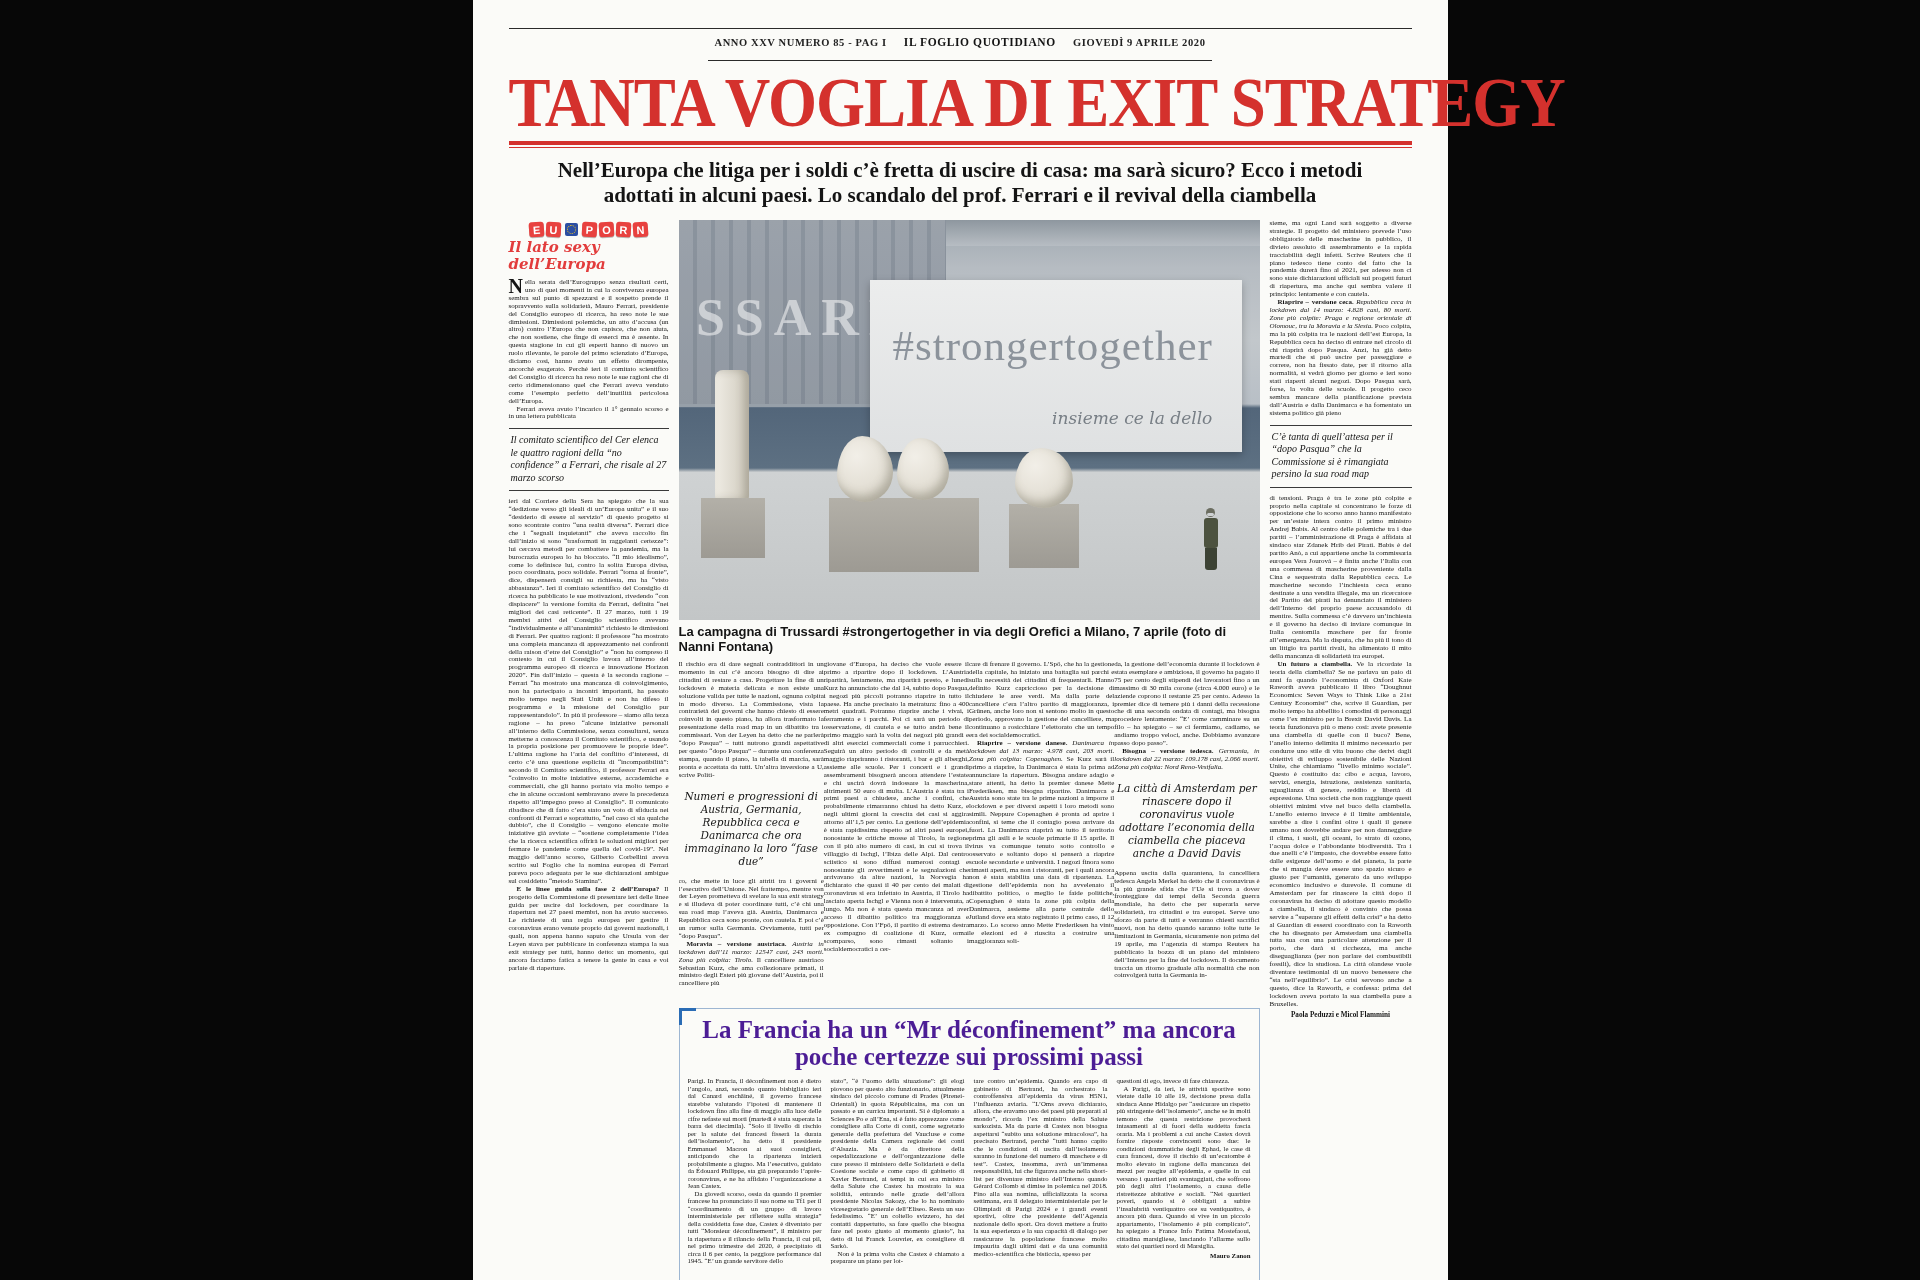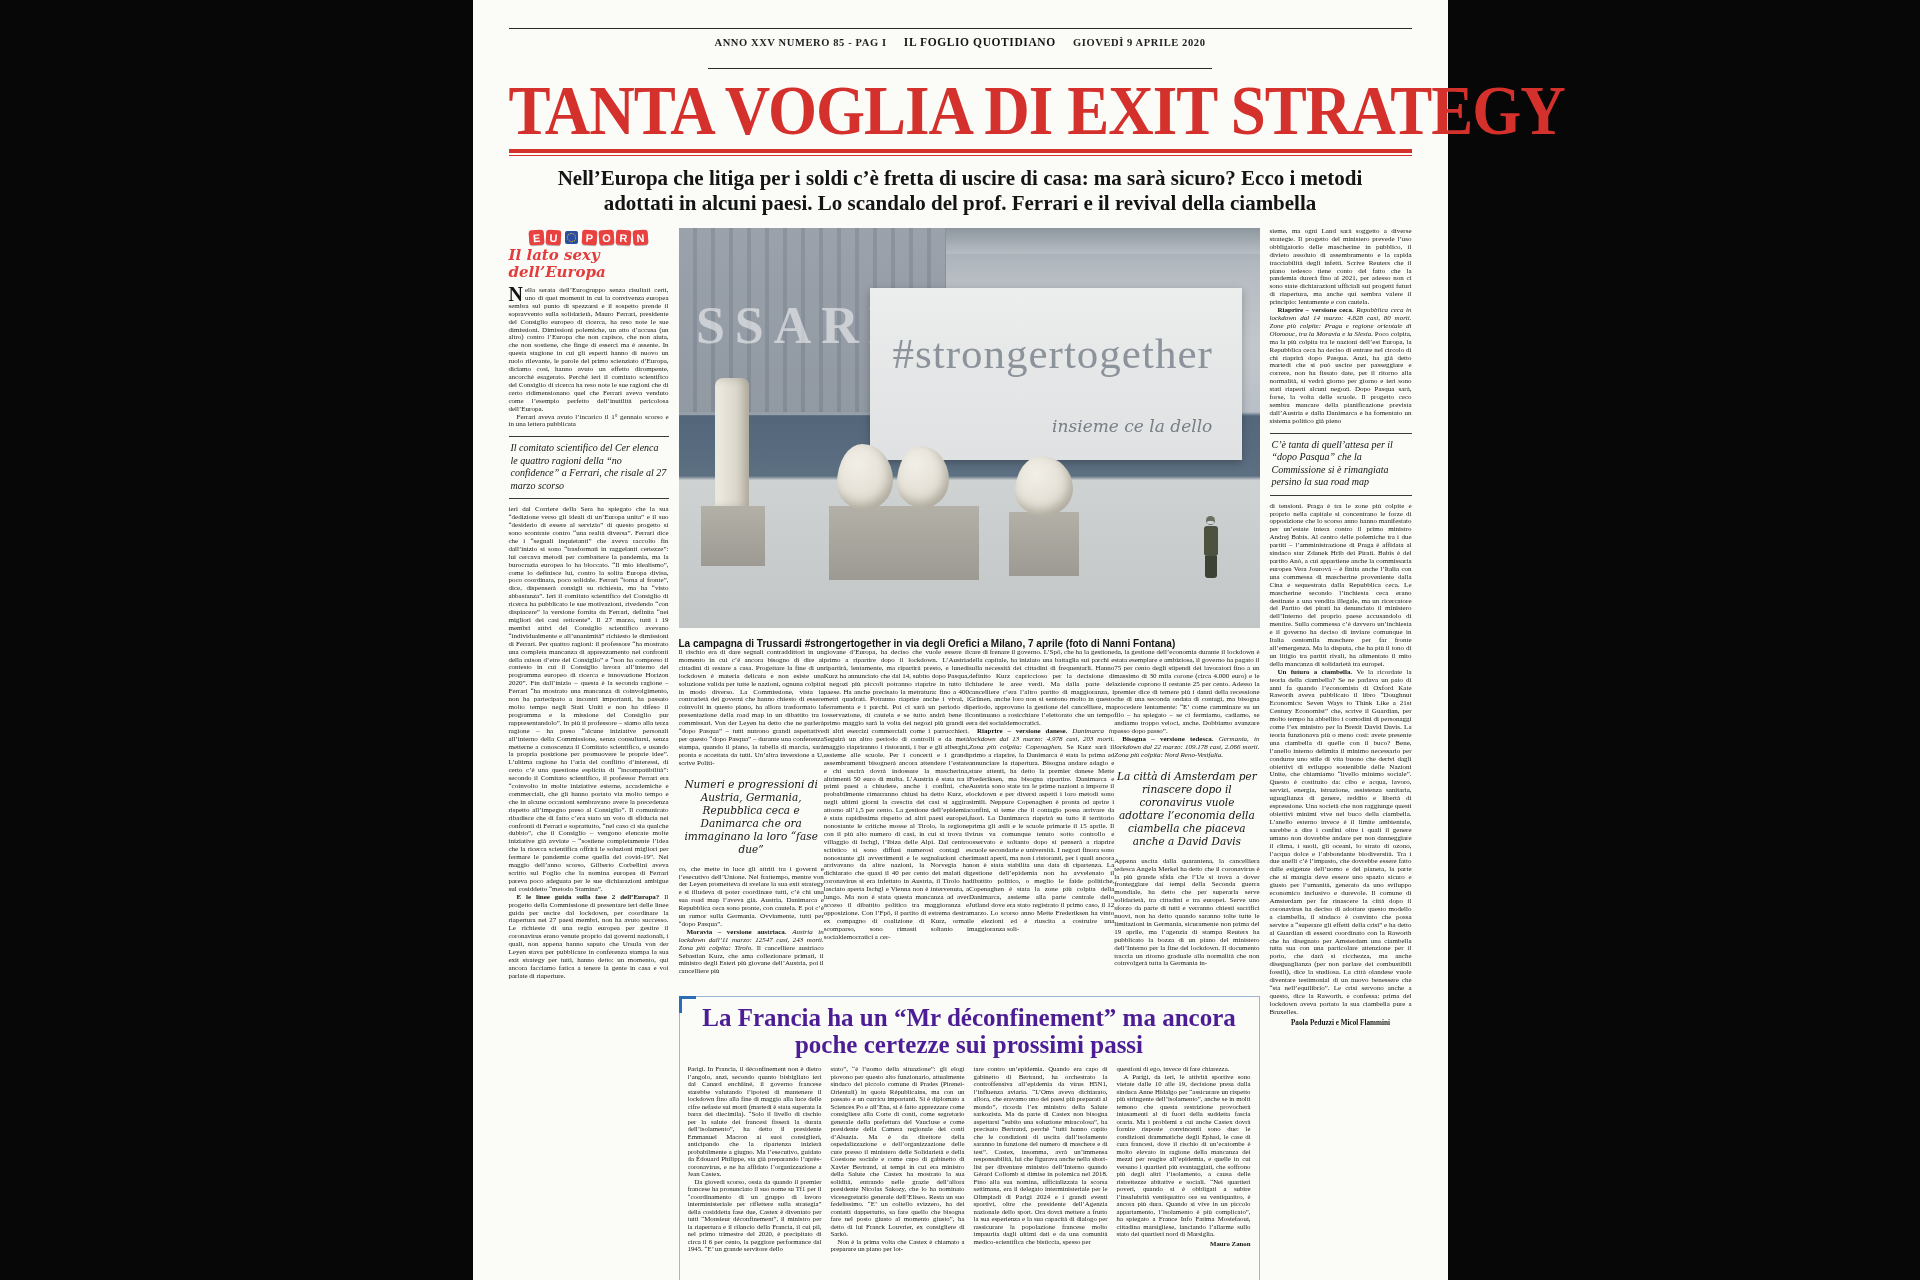--- a/index.html
+++ b/index.html
@@ -1,21 +1,21 @@
 <!DOCTYPE html>
 <html><head>
 <meta charset="utf-8">
 <style>
   html,body{margin:0;padding:0;}
   body{width:1920px;height:1280px;background:#070707;overflow:hidden;font-family:"Liberation Serif",serif;}
   .page{position:relative;width:975px;height:1280px;margin:0 auto;background:#fbfbf8;box-sizing:border-box;padding:4px 36px 0 36px;color:#141414;}
   
   .mast-rule{border-top:1px solid #2a2a2a;margin-top:24px;}
   .masthead{text-align:center;margin-top:3px;}
-  .masthead .inner{display:inline-block;border-bottom:1px solid #2a2a2a;padding:1px 6px 20px 6px;font-size:10.5px;letter-spacing:.6px;}
+  .masthead .inner{display:inline-block;border-bottom:1px solid #2a2a2a;padding:1px 6px 12px 6px;font-size:10.5px;letter-spacing:.6px;}
   .masthead .ed{font-weight:bold;color:#222;}
   .masthead .ttl{font-weight:bold;margin:0 14px;font-size:11.5px;}
   .masthead .dt{font-weight:bold;color:#222;}
   
   .headline{margin-top:6px;text-align:center;color:#d4312d;font-weight:bold;font-size:63px;line-height:64px;letter-spacing:-1px;transform:scaleY(1.12);transform-origin:top center;white-space:nowrap;}
   .hl-rules{margin-top:10px;}
   .hl-thick{border-top:4px solid #d4312d;}
   .hl-thin{border-top:1px solid #d4312d;margin-top:2px;}
   .subhead{margin:10px auto 0 auto;width:92%;text-align:center;font-weight:bold;font-size:21px;line-height:25px;}
   
@@ -49,23 +49,23 @@
   .script{position:absolute;right:8%;bottom:14%;font-family:"DejaVu Serif",serif;font-style:italic;font-size:17px;color:#777e85;}
   .pavement{position:absolute;left:0;bottom:0;width:100%;height:37%;background:linear-gradient(180deg,#cfd2d3,#c3c6c7);}
   .plinth{position:absolute;background:linear-gradient(180deg,#b3b0a8,#9d9a93);}
   .sculpt{position:absolute;background:radial-gradient(circle at 35% 30%,#f2efe8,#d8d3c6);border-radius:45% 55% 50% 50%/60% 55% 45% 40%;box-shadow:inset -4px -6px 10px rgba(90,85,70,.35);}
   .pillar{position:absolute;background:linear-gradient(90deg,#efece4,#cfcabd);border-radius:8px 8px 4px 4px;box-shadow:inset -5px 0 8px rgba(90,85,70,.3);}
   .soldier{position:absolute;right:7%;bottom:12%;width:16px;height:64px;}
   .soldier .head{width:9px;height:9px;background:#6b6d60;border-radius:50%;margin:0 auto;}
   .soldier .mask{width:7px;height:3px;background:#cfd2d4;border-radius:2px;margin:-4px auto 0 auto;}
   .soldier .torso{width:14px;height:30px;background:#4c523f;margin:2px auto 0 auto;border-radius:3px;}
   .soldier .legs{width:12px;height:22px;background:#3c4234;margin:0 auto;border-radius:0 0 3px 3px;}
-  .caption{font-family:"Liberation Sans",sans-serif;font-weight:bold;font-size:10px;margin-top:10px;}
-  
-  .ccols{display:flex;gap:0;height:338px;overflow:hidden;}
+  .caption{font-family:"Liberation Sans",sans-serif;font-weight:bold;font-size:13px;margin-top:4px;}
+  
+  .ccols{display:flex;gap:0;margin-top:7px;height:338px;overflow:hidden;}
   .ccol{flex:1;min-width:0;}
   
   .fbox{margin-top:9px;border:1px solid #9db6d2;padding:5px 8px 6px 8px;position:relative;}
   .fbox::before{content:"";position:absolute;left:-1px;top:-1px;width:14px;height:14px;border-left:3px solid #2a6cb5;border-top:3px solid #2a6cb5;}
   .fhead{color:#4c1d95;font-size:25px;line-height:27px;font-weight:bold;text-align:center;margin:2px 0 7px 0;}
   .fcols{display:flex;gap:9px;height:224px;overflow:hidden;font-size:6.8px;line-height:7.5px;}
   .fcols .fcol{flex:1;min-width:0;text-align:justify;}
   .fcols p.para{margin:0;text-indent:7px;}
   .fcols p.first{text-indent:0;}
   .fbyline{font-weight:bold;text-align:right;text-indent:0 !important;margin-top:2px !important;}

